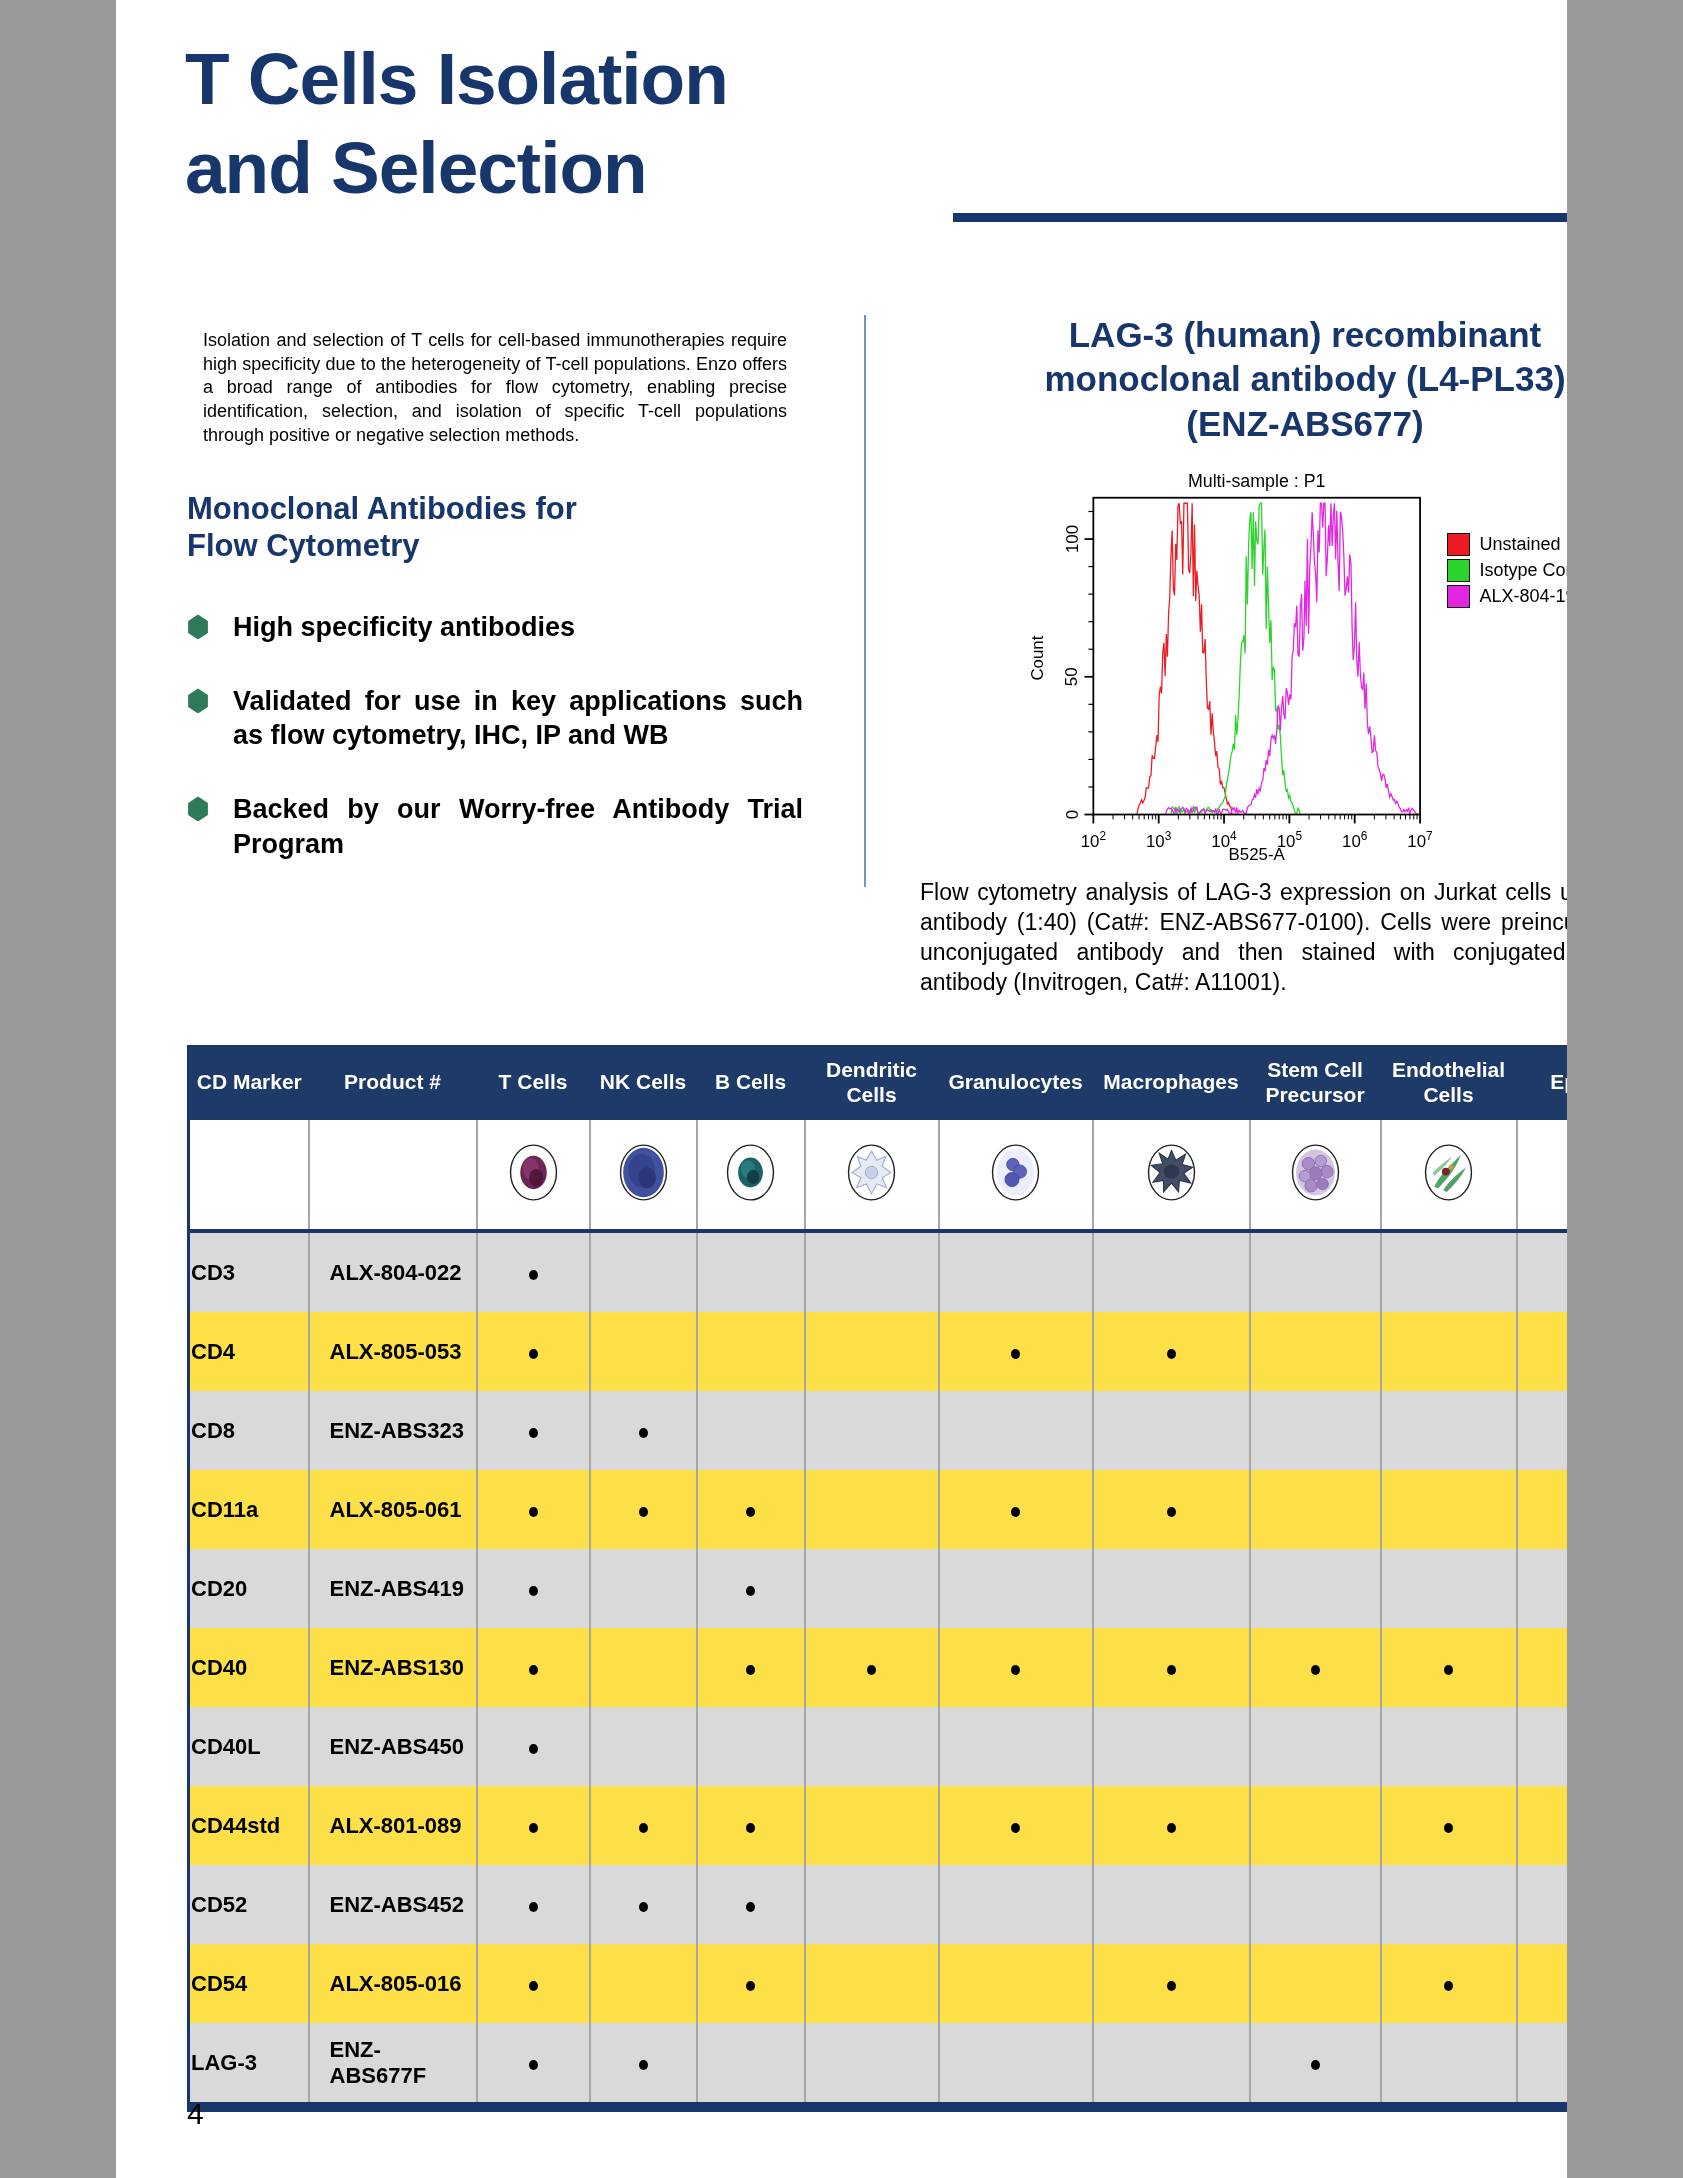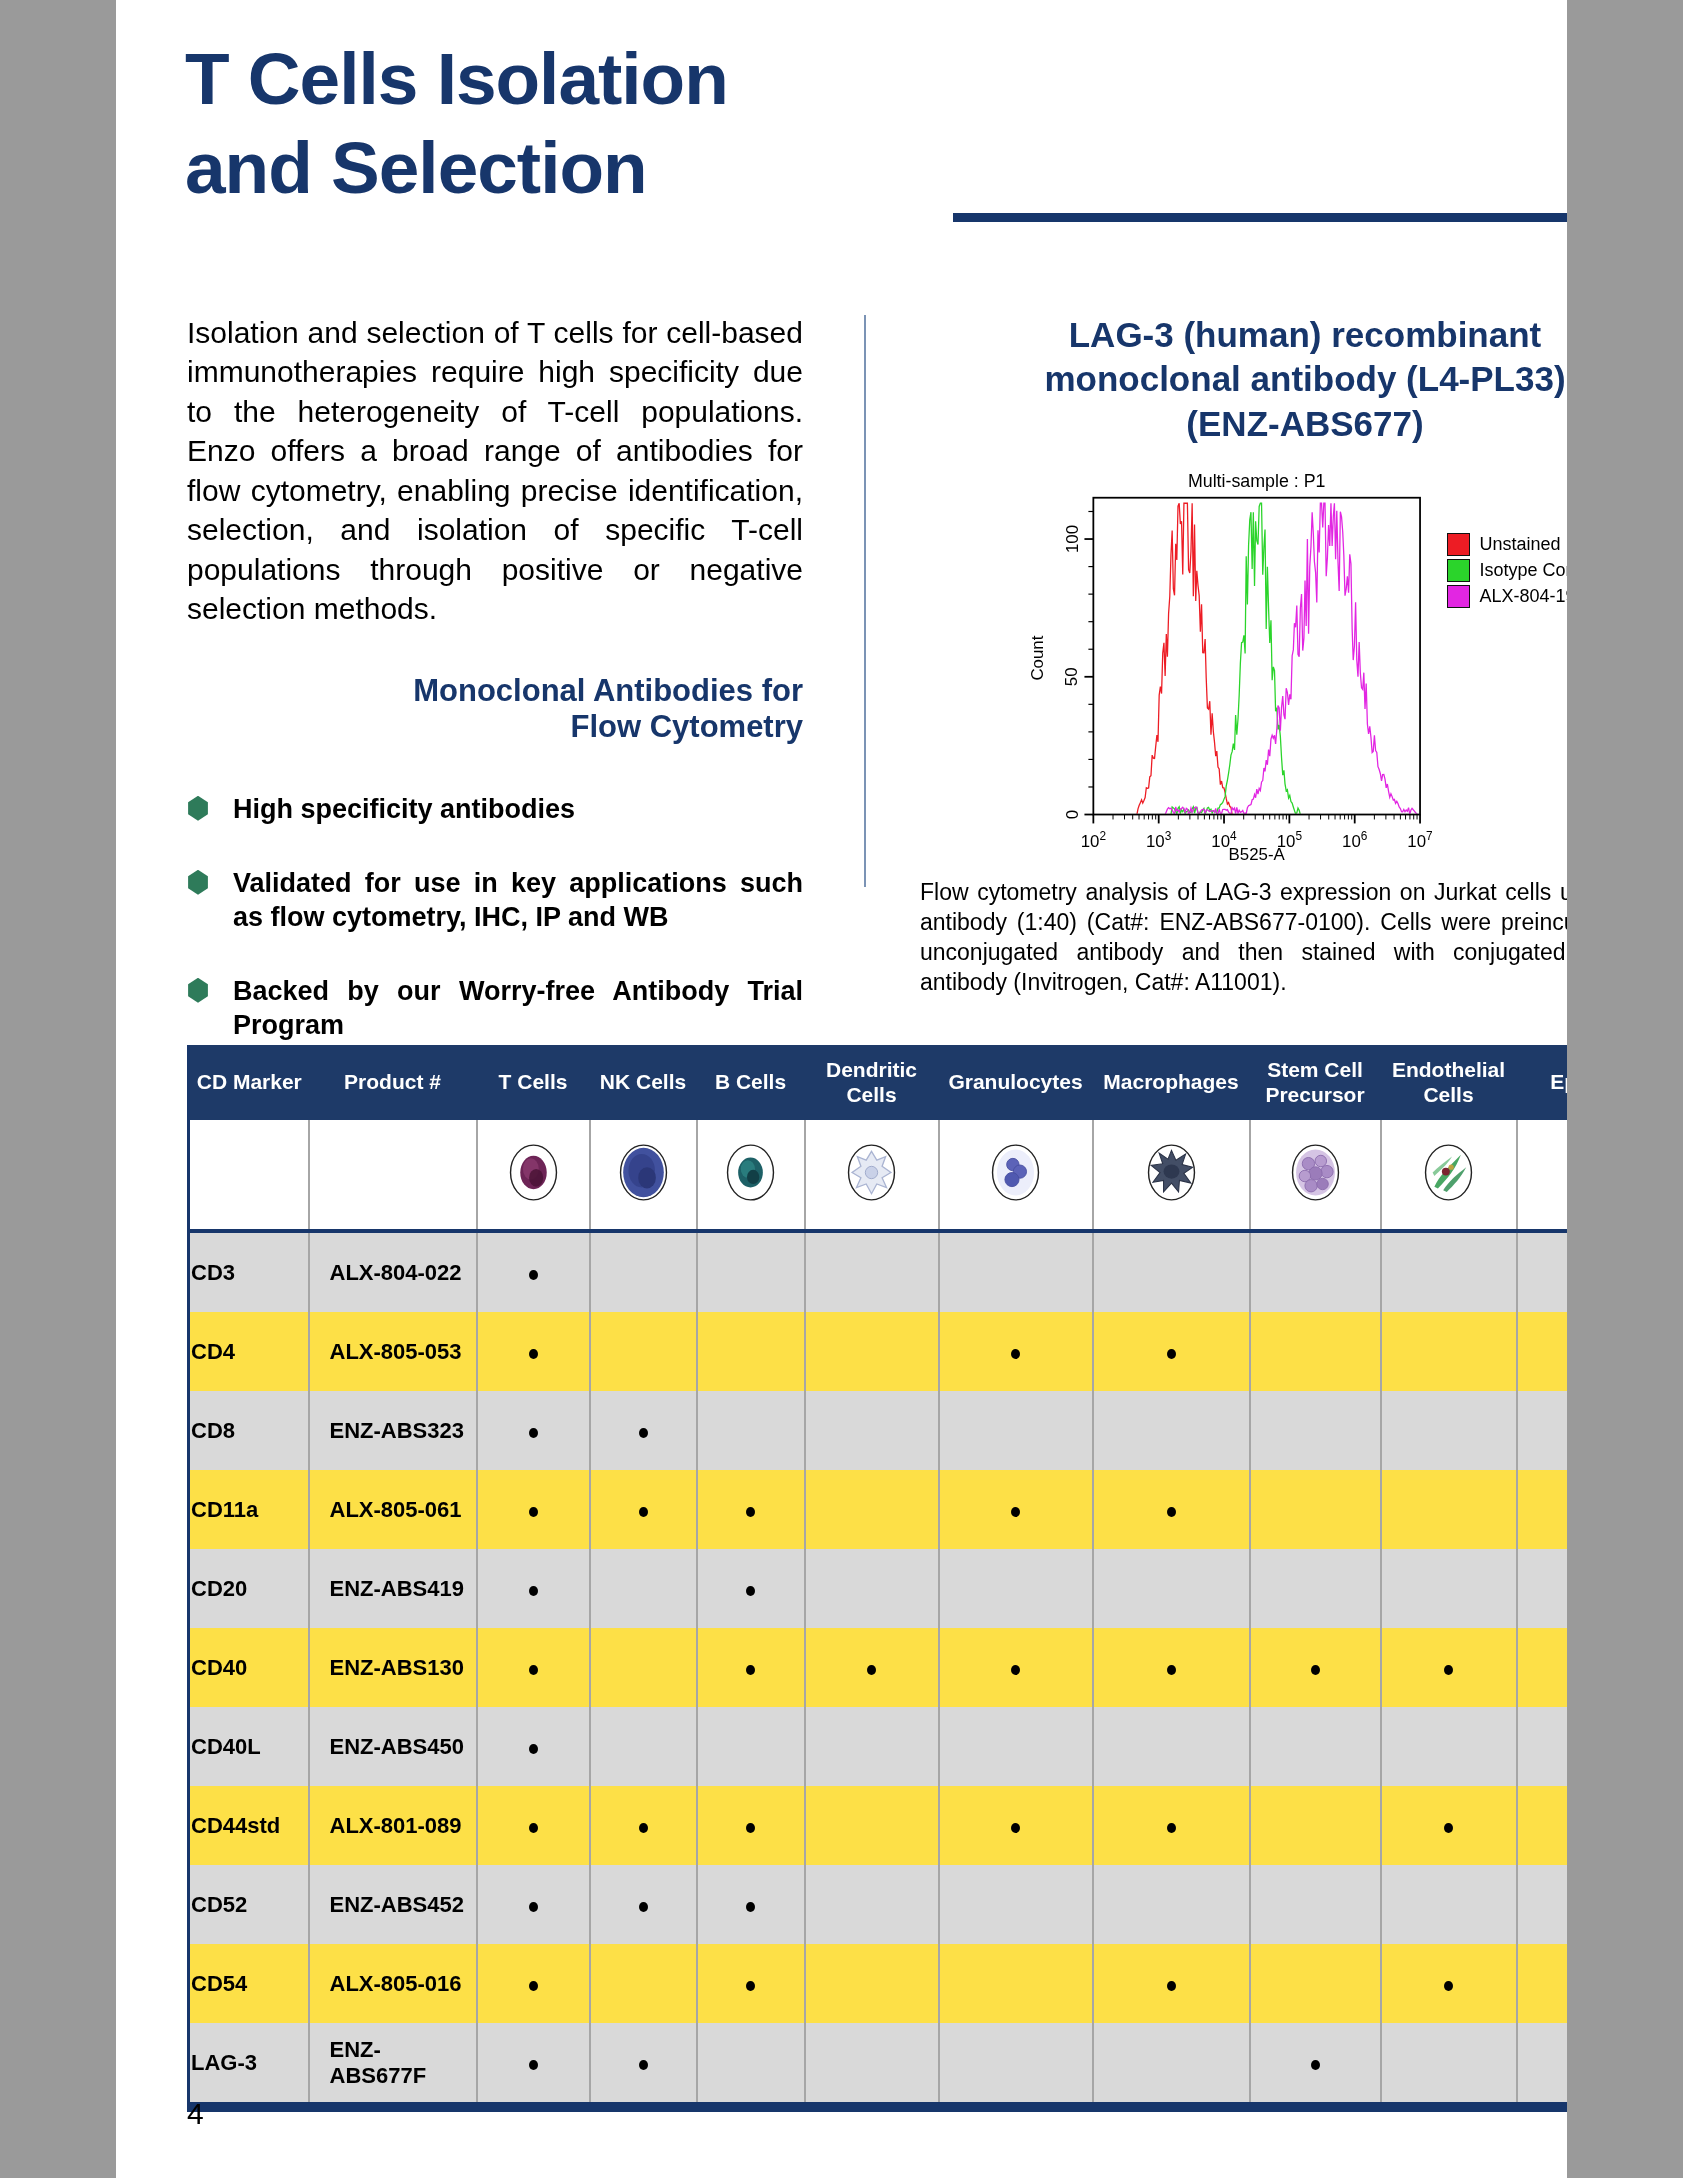--- a/index.html
+++ b/index.html
@@ -17,23 +17,23 @@
   .doc-title span{display:block;}
   .top-rule{
     position:absolute;left:837px;top:213px;width:730px;height:9px;
     background:var(--navy);
   }
   
   .left-col{position:absolute;left:71px;top:313px;width:616px;}
   .col-divider{position:absolute;left:748px;top:315px;width:2px;height:572px;background:#7b93b5;}
   .right-col{position:absolute;left:804px;top:313px;width:770px;}
 
-  .intro{font-size:30px;line-height:1.315;text-align:justify;margin:0;}
+  .intro{font-size:18px;line-height:1.315;text-align:justify;margin:16px;}
   .sec-h{margin-top:44px;font-size:31px;font-weight:bold;color:var(--navy);line-height:1.18;}
-  .sec-h span{display:block;text-align:right;}
+  .sec-h span{display:block;}
   .bullets{margin-top:46px;}
   .bullet{display:flex;gap:24px;margin-bottom:40px;font-size:27px;line-height:1.26;font-weight:bold;}
   .hex{
     flex:0 0 auto;width:22px;height:25px;margin-top:4px;background:var(--green);
     clip-path:polygon(50% 0,95% 26%,95% 74%,50% 100%,5% 74%,5% 26%);
   }
   .bullet-text{text-align:justify;}
 
   
   .fig-h{font-size:35px;font-weight:bold;color:var(--navy);text-align:center;line-height:1.27;margin:0;}

